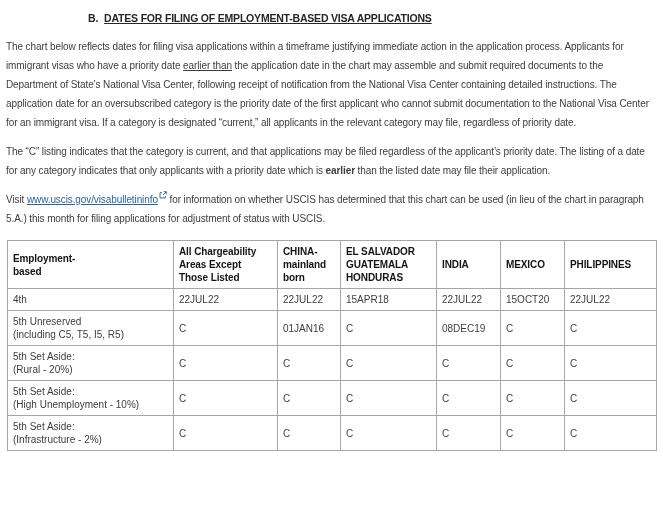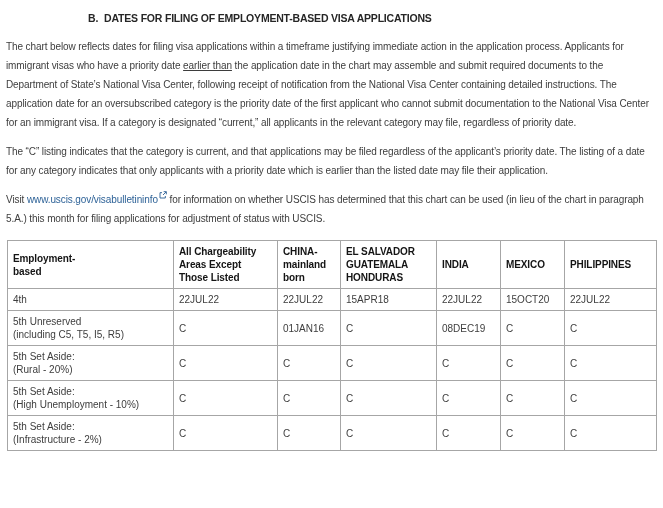--- a/index.html
+++ b/index.html
@@ -13,35 +13,36 @@
   }
   .content { padding: 10px 7px 0 6px; }
 
   .heading {
     margin: 2px 0 13px 82px;
     font-size: 10.5px;
     font-weight: bold;
     color: #262626;
     letter-spacing: -0.2px;
   }
-  .heading .underlined { }
+  .heading .underlined { text-decoration: underline; }
   .heading .prefix { margin-right: 6px; }
 
   p.body-para {
     margin: 0 0 10px 0;
     font-size: 10px;
     line-height: 19px;
     letter-spacing: -0.1px;
     color: #3d3d3d;
   }
   p.body-para .u { text-decoration: underline; }
-  p.body-para .b { font-weight: normal; }
+  p.body-para .b { font-weight: bold; }
 
   a.ext-link {
     color: #2f6398;
+    text-decoration: underline;
     cursor: pointer;
   }
   .ext-icon {
     display: inline-block;
     position: relative;
     top: -4px;
     margin-left: 1px;
   }
 
   table.visa-table {

